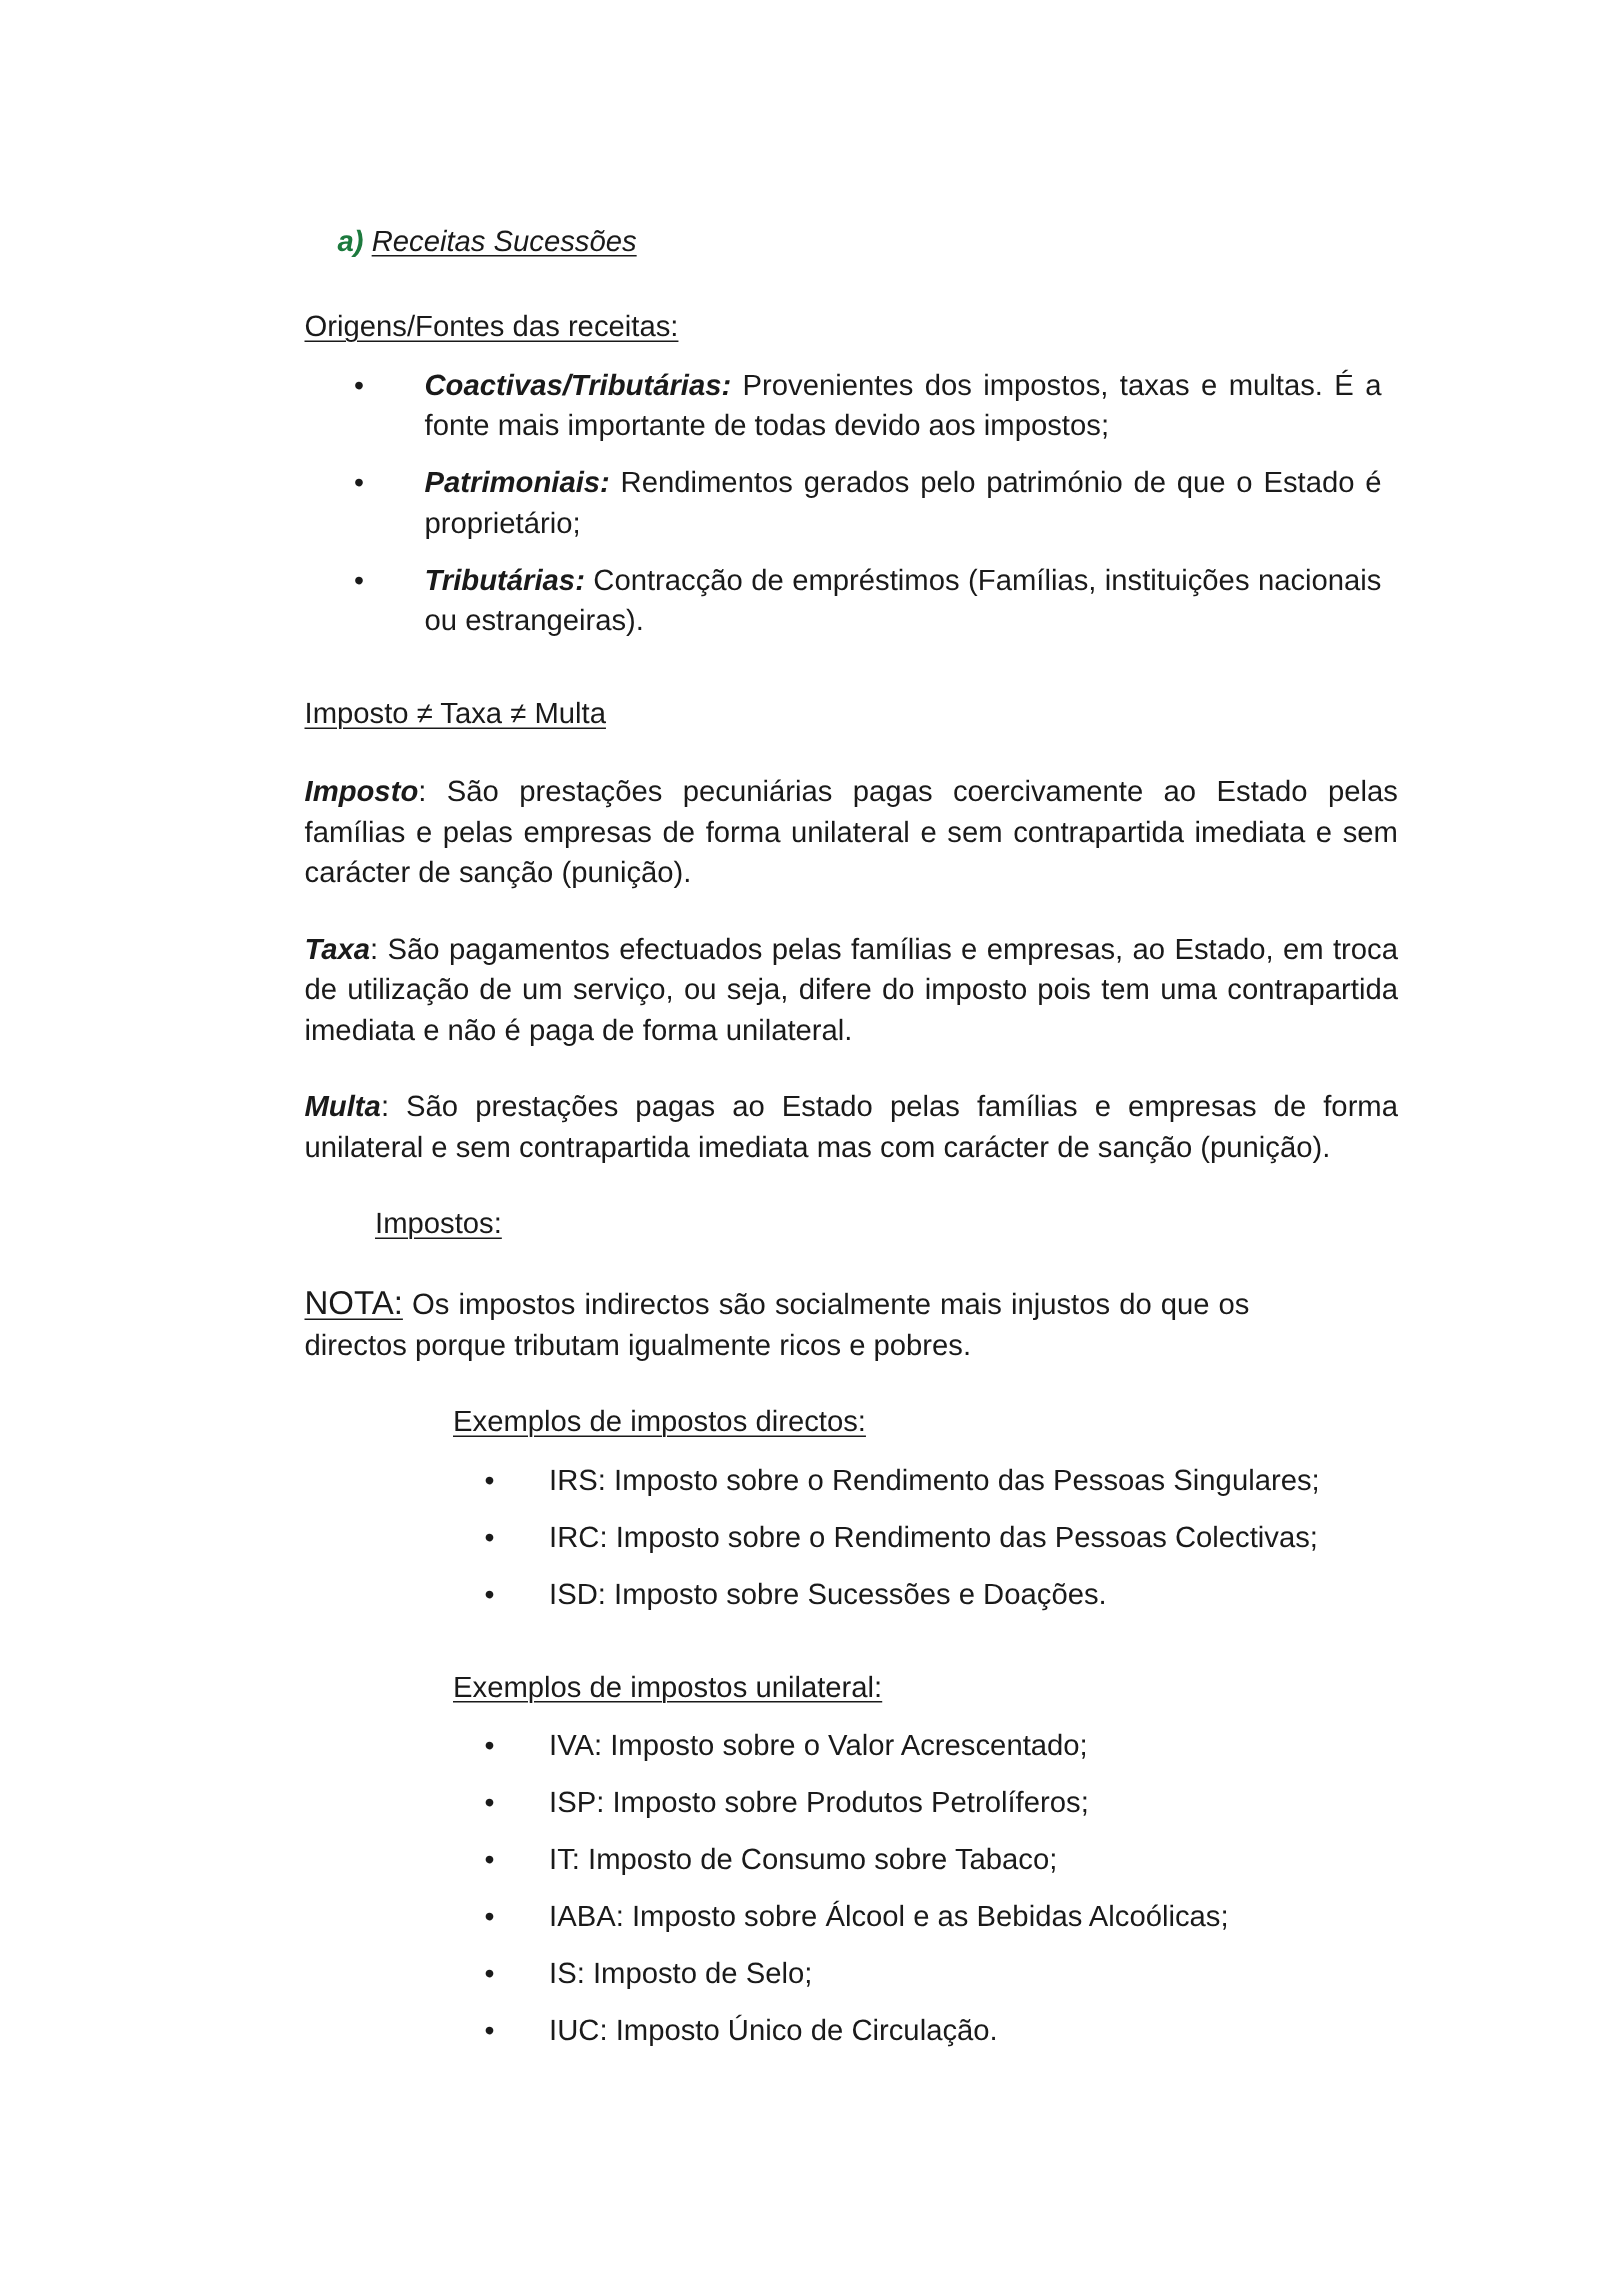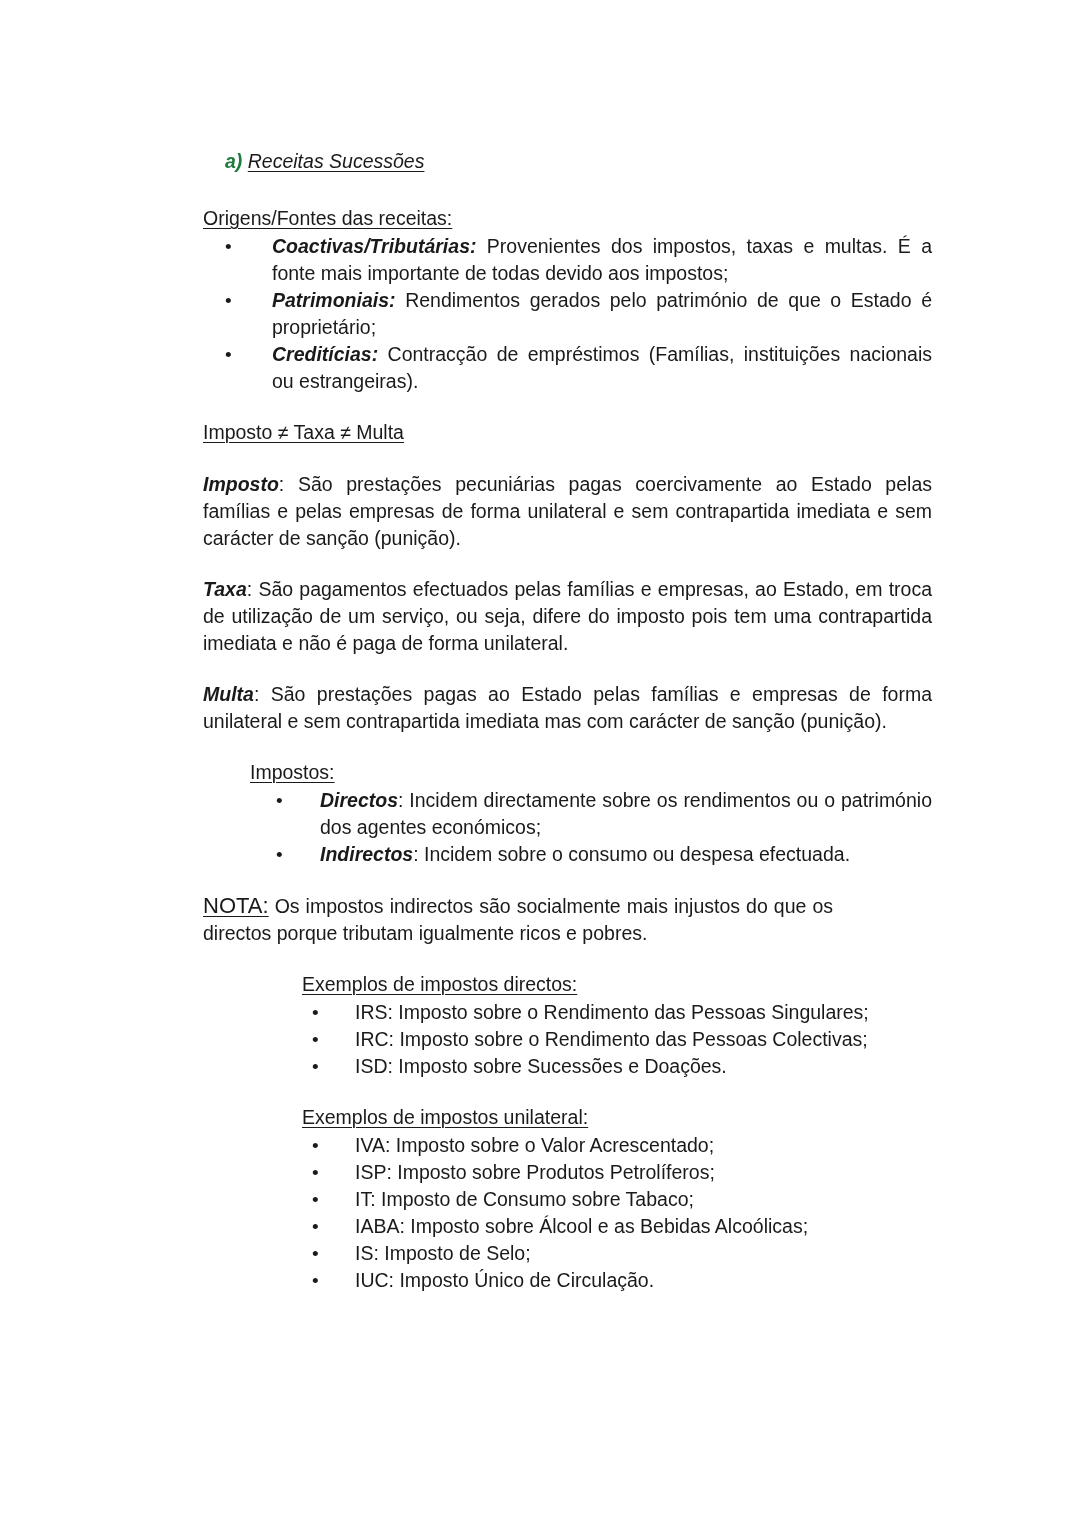--- a/index.html
+++ b/index.html
@@ -82,21 +82,21 @@
     margin: 0;
     padding: 0;
   }
   ul.bl > li {
     position: relative;
     font-size: 19.5px;
     line-height: 27px;
     text-align: justify;
     text-justify: inter-word;
     text-align-last: left;
-    margin: 0;
+    margin: 11px;
     padding: 0 0 0 0;
   }
   ul.bl > li::before {
     content: "\2022";
     position: absolute;
     font-size: 19px;
     line-height: 27px;
   }
 
   
@@ -149,21 +149,21 @@
     </div>
 
     <ul class="bl lvl1">
       <li>
         <span class="bold-lead">Coactivas/Tributárias:</span><span> Provenientes dos impostos, taxas e multas. É a fonte mais importante de todas devido aos impostos;</span>
       </li>
       <li>
         <span class="bold-lead">Patrimoniais:</span><span> Rendimentos gerados pelo património de que o Estado é proprietário;</span>
       </li>
       <li>
-        <span class="bold-lead">Creditícias:</span><span> Contracção de empréstimos (Famílias, instituições nacionais ou estrangeiras).</span>
+        <span class="bold-lead">Tributárias:</span><span> Contracção de empréstimos (Famílias, instituições nacionais ou estrangeiras).</span>
       </li>
     </ul>
 
     <div class="gap-md"></div>
 
     <div class="head-line">
       <span class="underline-head">Imposto ≠ Taxa ≠ Multa</span>
     </div>
 
     <div class="gap-md"></div>
@@ -183,28 +183,20 @@
     <p class="para indent-para last-line-left">
       <span class="bold-lead">Multa</span><span>: São prestações pagas ao Estado pelas famílias e empresas de forma unilateral e sem contrapartida imediata mas com carácter de sanção (punição).</span>
     </p>
 
     <div class="gap-md"></div>
 
     <div class="head-line indent-2">
       <span class="underline-head">Impostos:</span>
     </div>
 
-    <ul class="bl lvl2">
-      <li>
-        <span class="bold-lead">Directos</span><span>: Incidem directamente sobre os rendimentos ou o património dos agentes económicos;</span>
-      </li>
-      <li>
-        <span class="bold-lead">Indirectos</span><span>: Incidem sobre o consumo ou despesa efectuada.</span>
-      </li>
-    </ul>
 
     <div class="gap-md"></div>
 
     <p class="para indent-3 last-line-left" style="width:630px;">
       <span class="underline-head" style="font-size:22px;">NOTA:</span><span> Os impostos indirectos são socialmente mais injustos do que os directos porque tributam igualmente ricos e pobres.</span>
     </p>
 
     <div class="gap-md"></div>
 
     <div class="head-line indent-3">

